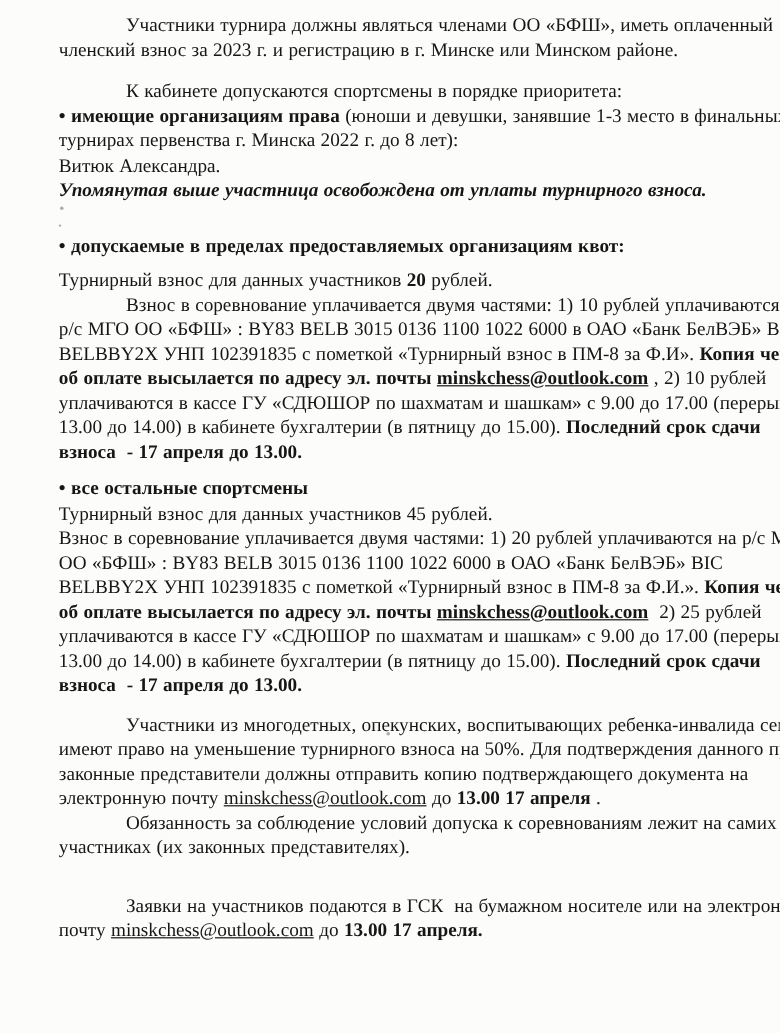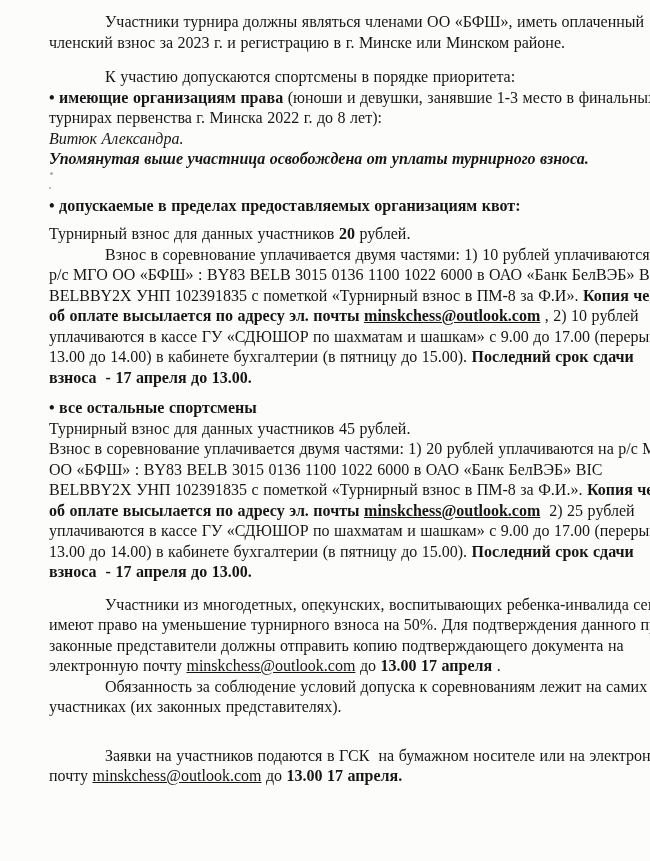--- a/index.html
+++ b/index.html
@@ -32,23 +32,23 @@
     background: #6b6b66;
     border-radius: 50%;
     opacity: 0.55;
   }
 </style>
 </head>
 <body>
 
 <div class="page" style="background: rgb(252, 252, 251); color: rgb(22, 22, 22);">
     <p class="indent"><span>Участники турнира должны являться членами ОО «БФШ», иметь оплаченный членский взнос за 2023 г. и регистрацию в г. Минске или Минском районе.</span></p>
-    <p class="indent" style="margin-top: 14px;"><span>К участию допускаются спортсмены в порядке приоритета:</span></p>
+    <p class="indent" style="margin-top: 14px;"><span>К кабинете допускаются спортсмены в порядке приоритета:</span></p>
     <p><span style="font-weight: bold;">• имеющие организациям права </span><span>(юноши и девушки, занявшие 1-3 место в финальных турнирах первенства г. Минска 2022 г. до 8 лет):</span></p>
-    <p><span style="font-style: italic;">Витюк Александра.</span></p>
+    <p><span style="">Витюк Александра.</span></p>
     <p><span style="font-weight: bold; font-style: italic;">Упомянутая выше участница освобождена от уплаты турнирного взноса.</span></p>
     <p style="margin-top: 26px;"><span style="font-weight: bold;">• допускаемые в пределах предоставляемых организациям квот:</span></p>
     <p style="margin-top: 8px;"><span>Турнирный взнос для данных участников </span><span style="font-weight: bold; text-align: right;">20</span><span> рублей.</span></p>
     <p class="indent"><span>Взнос в соревнование уплачивается двумя частями: 1) 10 рублей уплачиваются на р/с МГО ОО «БФШ» : BY83 BELB 3015 0136 1100 1022 6000 в ОАО «Банк БелВЭБ» BIC BELBBY2X УНП 102391835 с пометкой «Турнирный взнос в ПМ-8 за Ф.И». </span><span style="font-weight: bold;">Копия чека об оплате высылается по адресу эл. почты </span><span style="font-weight: bold; text-decoration: underline;">minskchess@outlook.com</span><span> , 2) 10 рублей уплачиваются в кассе ГУ «СДЮШОР по шахматам и шашкам»  с 9.00 до 17.00 (перерыв с 13.00 до 14.00) в кабинете бухгалтерии (в пятницу до 15.00). </span><span style="font-weight: bold;">Последний срок сдачи взноса &nbsp;- 17 апреля до 13.00.</span></p>
     <p style="margin-top: 10px;"><span style="font-weight: bold;">• все остальные спортсмены</span></p>
     <p><span>Турнирный взнос для данных участников </span><span style="font-weight: normal;">45</span><span> рублей.</span></p>
     <p><span>Взнос в соревнование уплачивается двумя частями: 1) 20 рублей уплачиваются на р/с МГО ОО «БФШ» : BY83 BELB 3015 0136 1100 1022 6000 в ОАО «Банк БелВЭБ» BIC BELBBY2X УНП 102391835 с пометкой «Турнирный взнос в ПМ-8 за Ф.И.». </span><span style="font-weight: bold;">Копия чека об оплате высылается по адресу эл. почты </span><span style="font-weight: bold; text-decoration: underline;">minskchess@outlook.com</span><span> &nbsp;2) 25 рублей уплачиваются в кассе ГУ «СДЮШОР по шахматам и шашкам» с 9.00 до 17.00 (перерыв с 13.00 до 14.00) в кабинете бухгалтерии (в пятницу до 15.00). </span><span style="font-weight: bold;">Последний срок сдачи взноса &nbsp;- 17 апреля до 13.00.</span></p>
     <p class="indent" style="margin-top: 12px;"><span>Участники из многодетных, опекунских, воспитывающих ребенка-инвалида семей имеют право на уменьшение турнирного взноса на 50%. Для подтверждения данного права законные представители должны отправить копию подтверждающего документа на электронную почту </span><span style="text-decoration: underline;">minskchess@outlook.com</span><span> до </span><span style="font-weight: bold;">13.00 17 апреля</span><span> .</span></p>
     <p class="indent"><span>Обязанность за соблюдение условий допуска к соревнованиям лежит на самих участниках (их законных представителях).</span></p>
     <p class="indent justify" style="margin-top: 28px;"><span>Заявки на участников подаются в ГСК &nbsp;на бумажном носителе или на электронную почту </span><span style="text-decoration: underline;">minskchess@outlook.com</span><span> до </span><span style="font-weight: bold;">13.00 17 апреля.</span></p>

